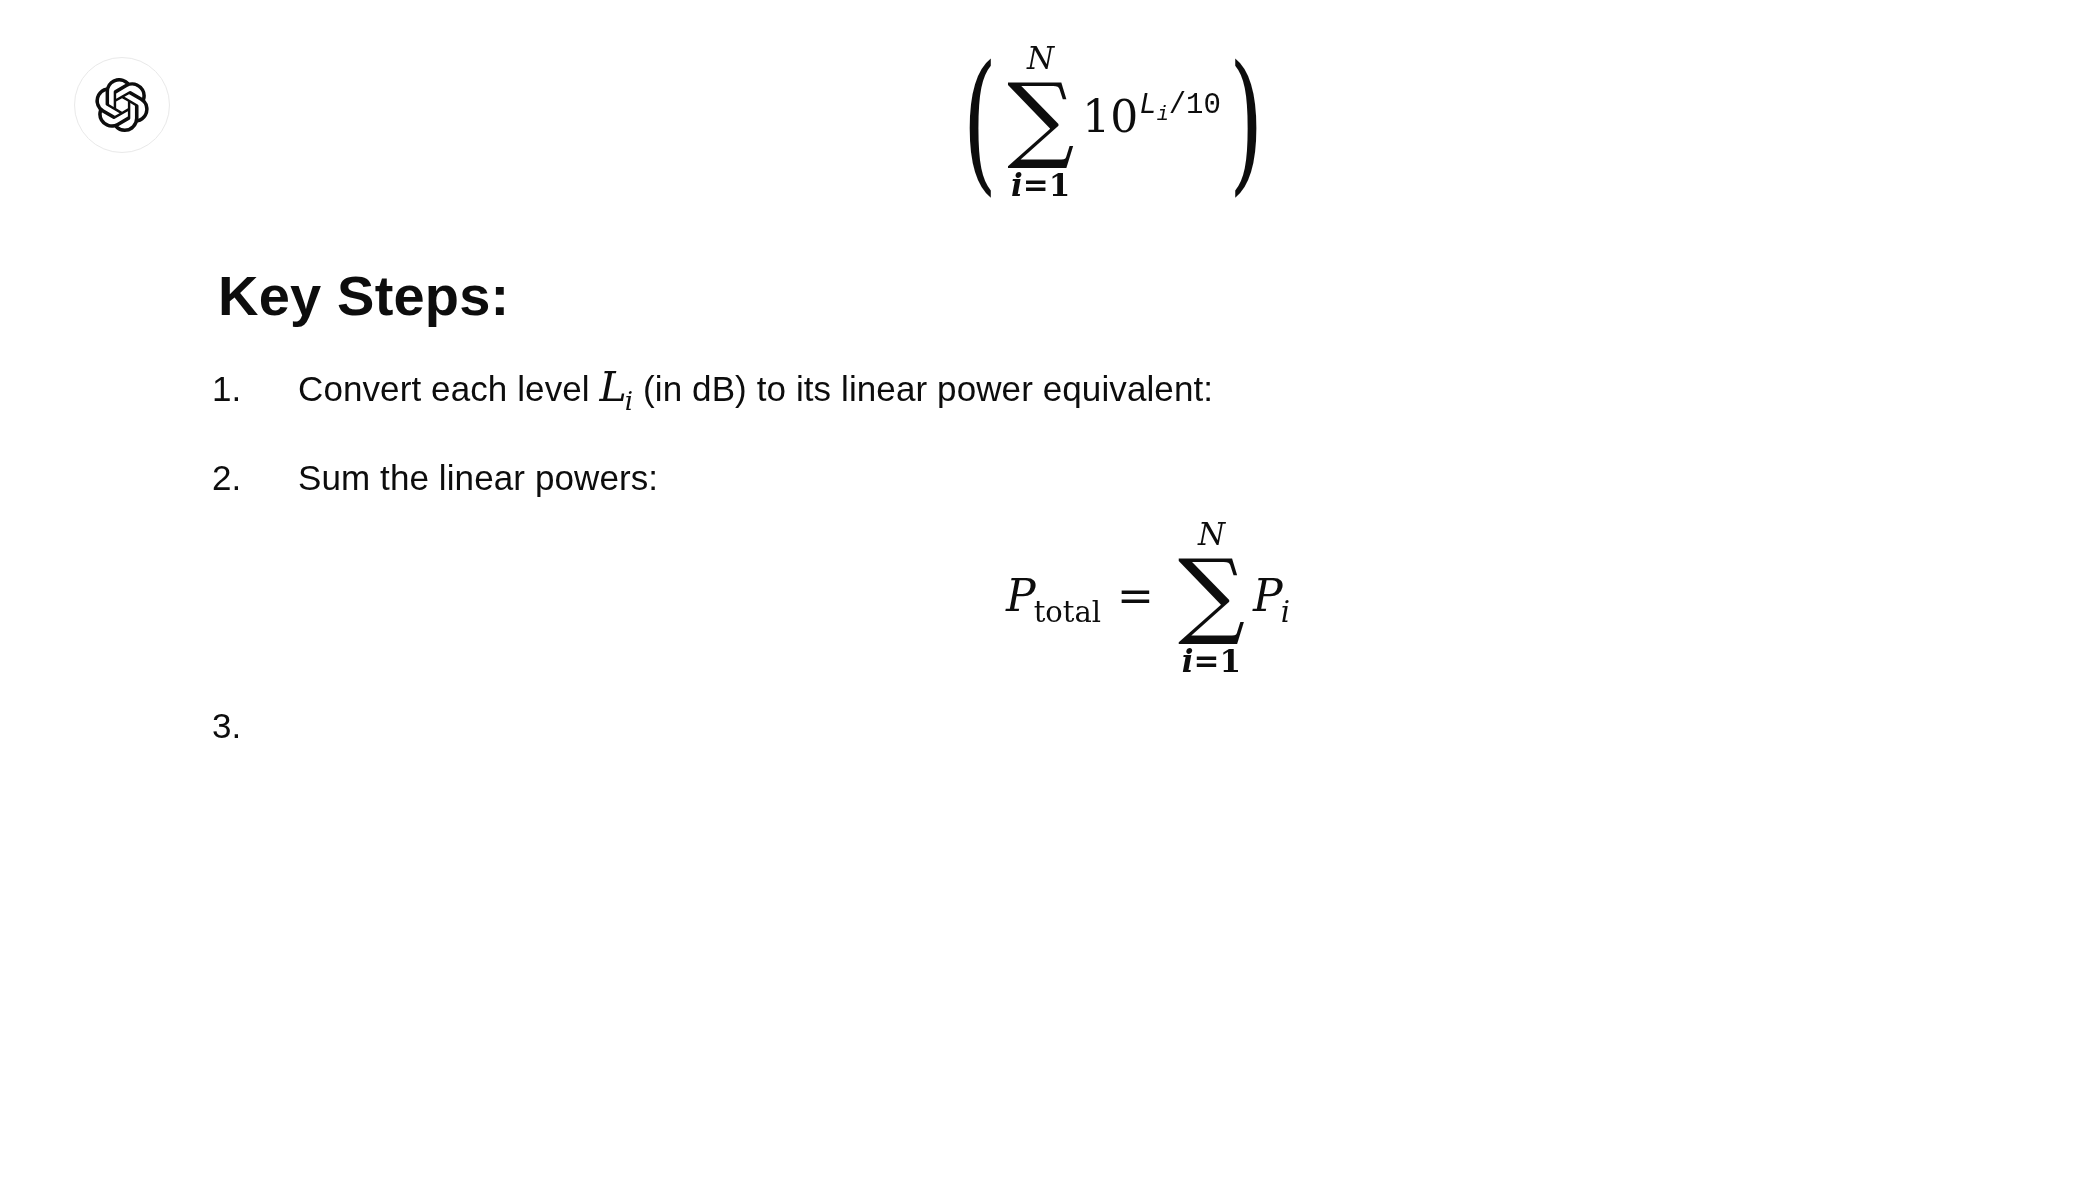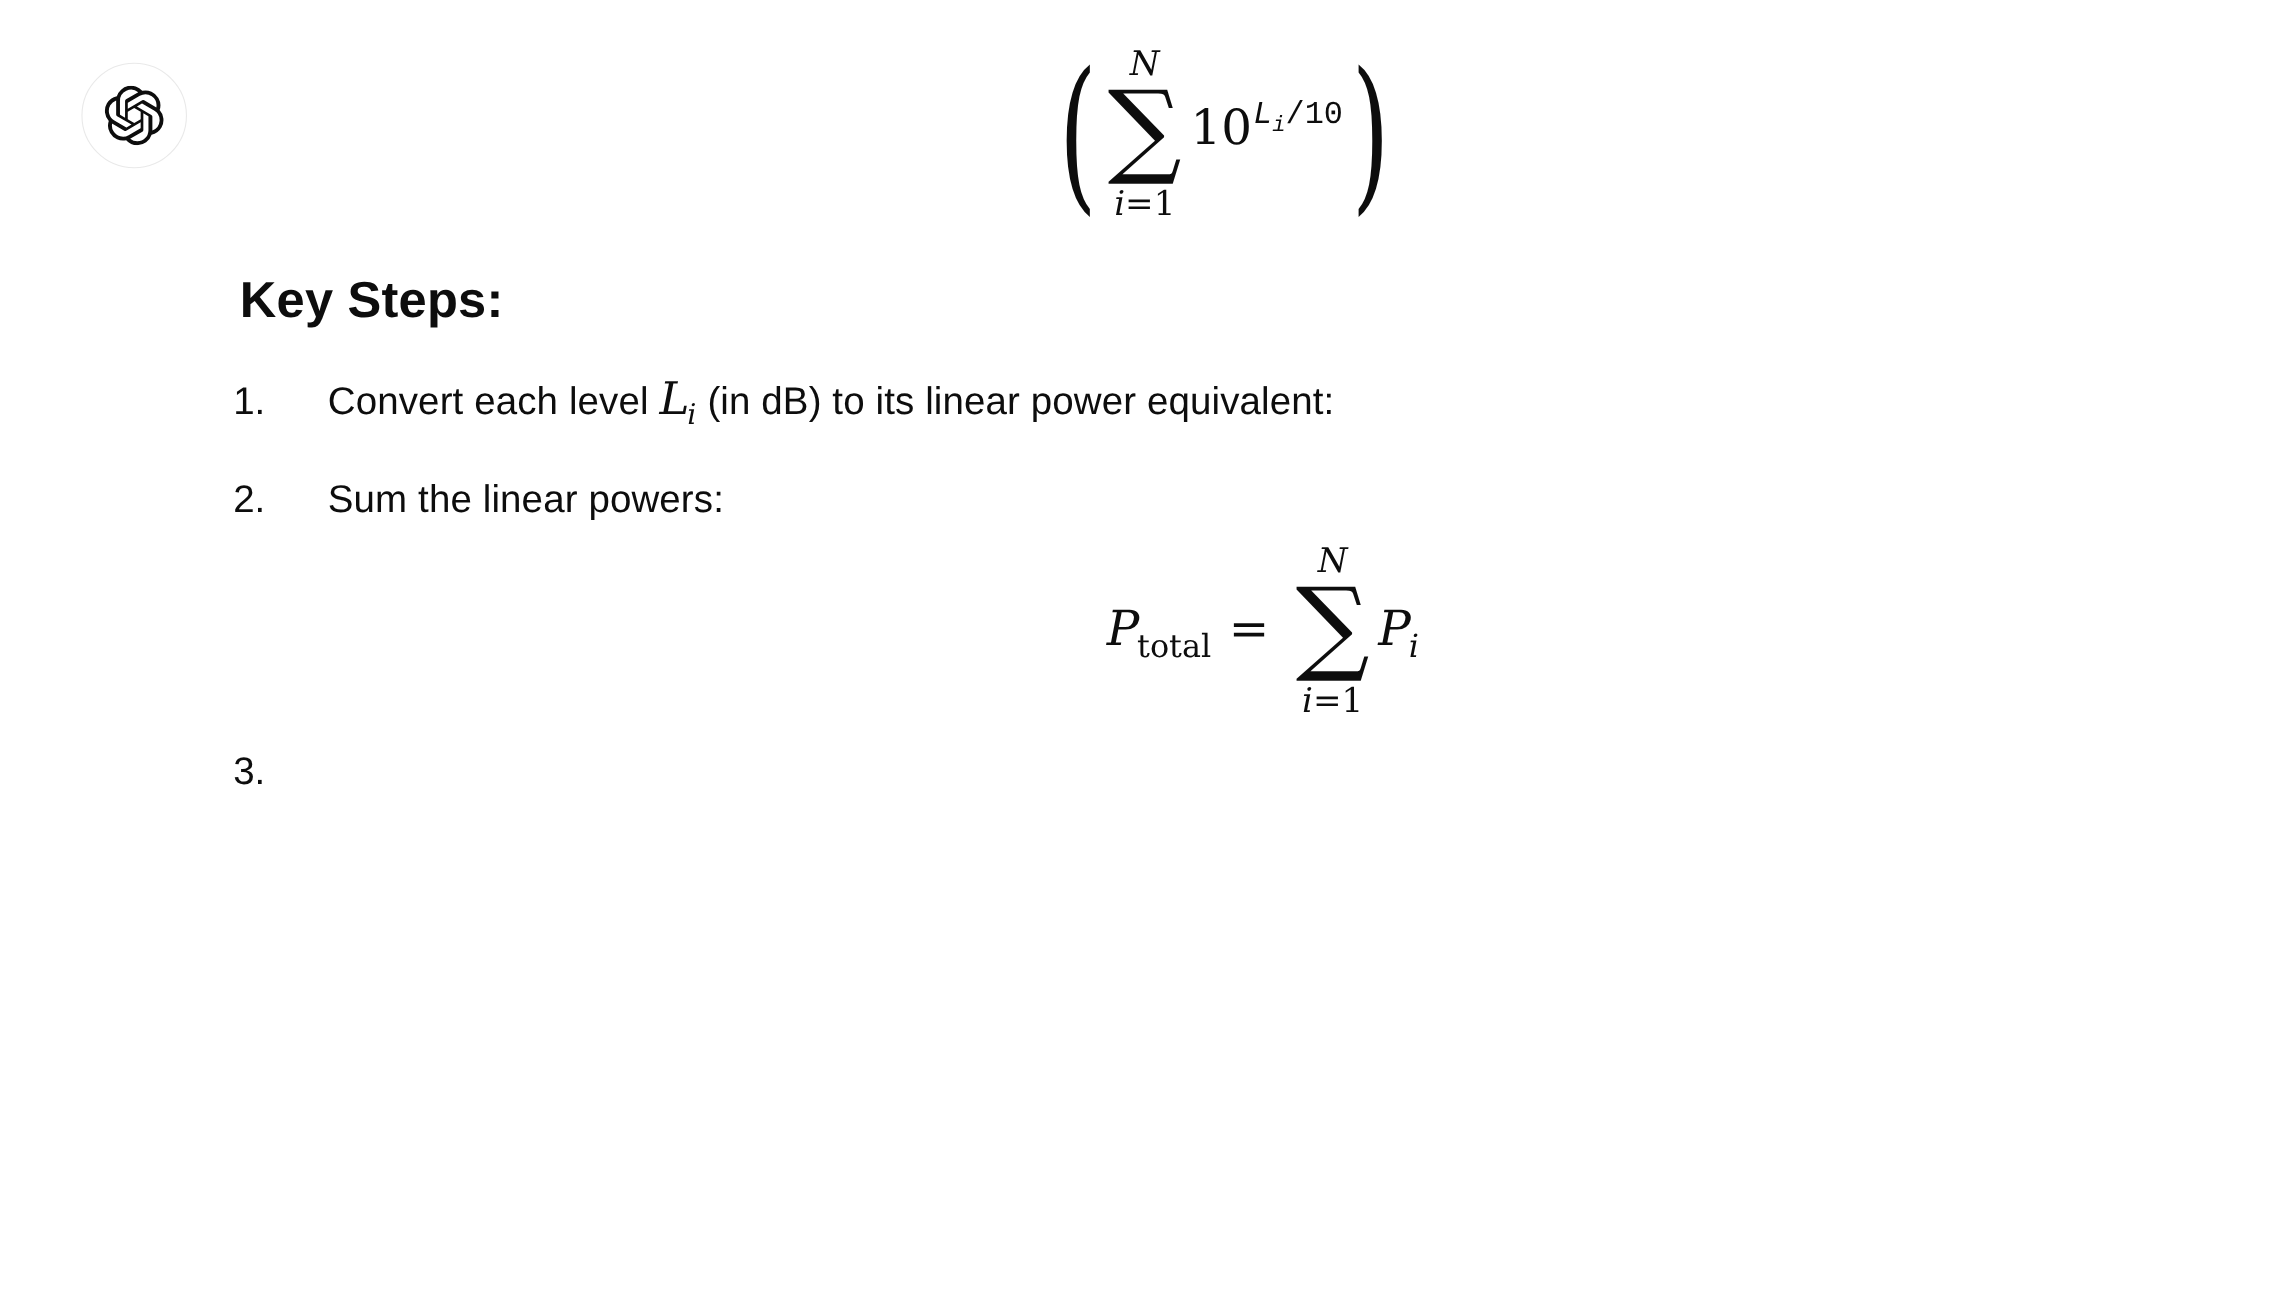--- a/index.html
+++ b/index.html
@@ -64,28 +64,28 @@
   }
   .bp.left { margin: 0 2px 0 10px; }
   .bp.right { margin-left: 8px; }
 
   .sumcol {
     display: inline-flex; flex-direction: column; align-items: center;
     margin: 0 8px; line-height: 1;
   }
   .sumtop { font-size: 31px; font-style: italic; margin-bottom: 7px; }
   .sigma  { font-size: 94px; line-height: 0.78; font-style: normal; }
-  .sumbot { font-size: 31px; margin-top: 16px; font-style: normal; }
+  .sumbot { font-size: 31px; margin-top: 16px; font-style: normal; font-weight: bold; }
   .sumbot .mi { font-size: 31px; }
 
   .eq-a { margin-top: 42px; height: 160px; }
 
   .heading {
-    margin-top: 40px;
-    font-size: 46px;
+    margin-top: 64px;
+    font-size: 56px;
     line-height: 60px;
     font-weight: 700;
     letter-spacing: 0.2px;
   }
 
   ol.steps { list-style: none; margin-top: 29px; }
   ol.steps li { position: relative; padding-left: 80px; }
   ol.steps li + li { margin-top: 18px; }
   .marker {
     position: absolute; left: -6px; top: 0;

